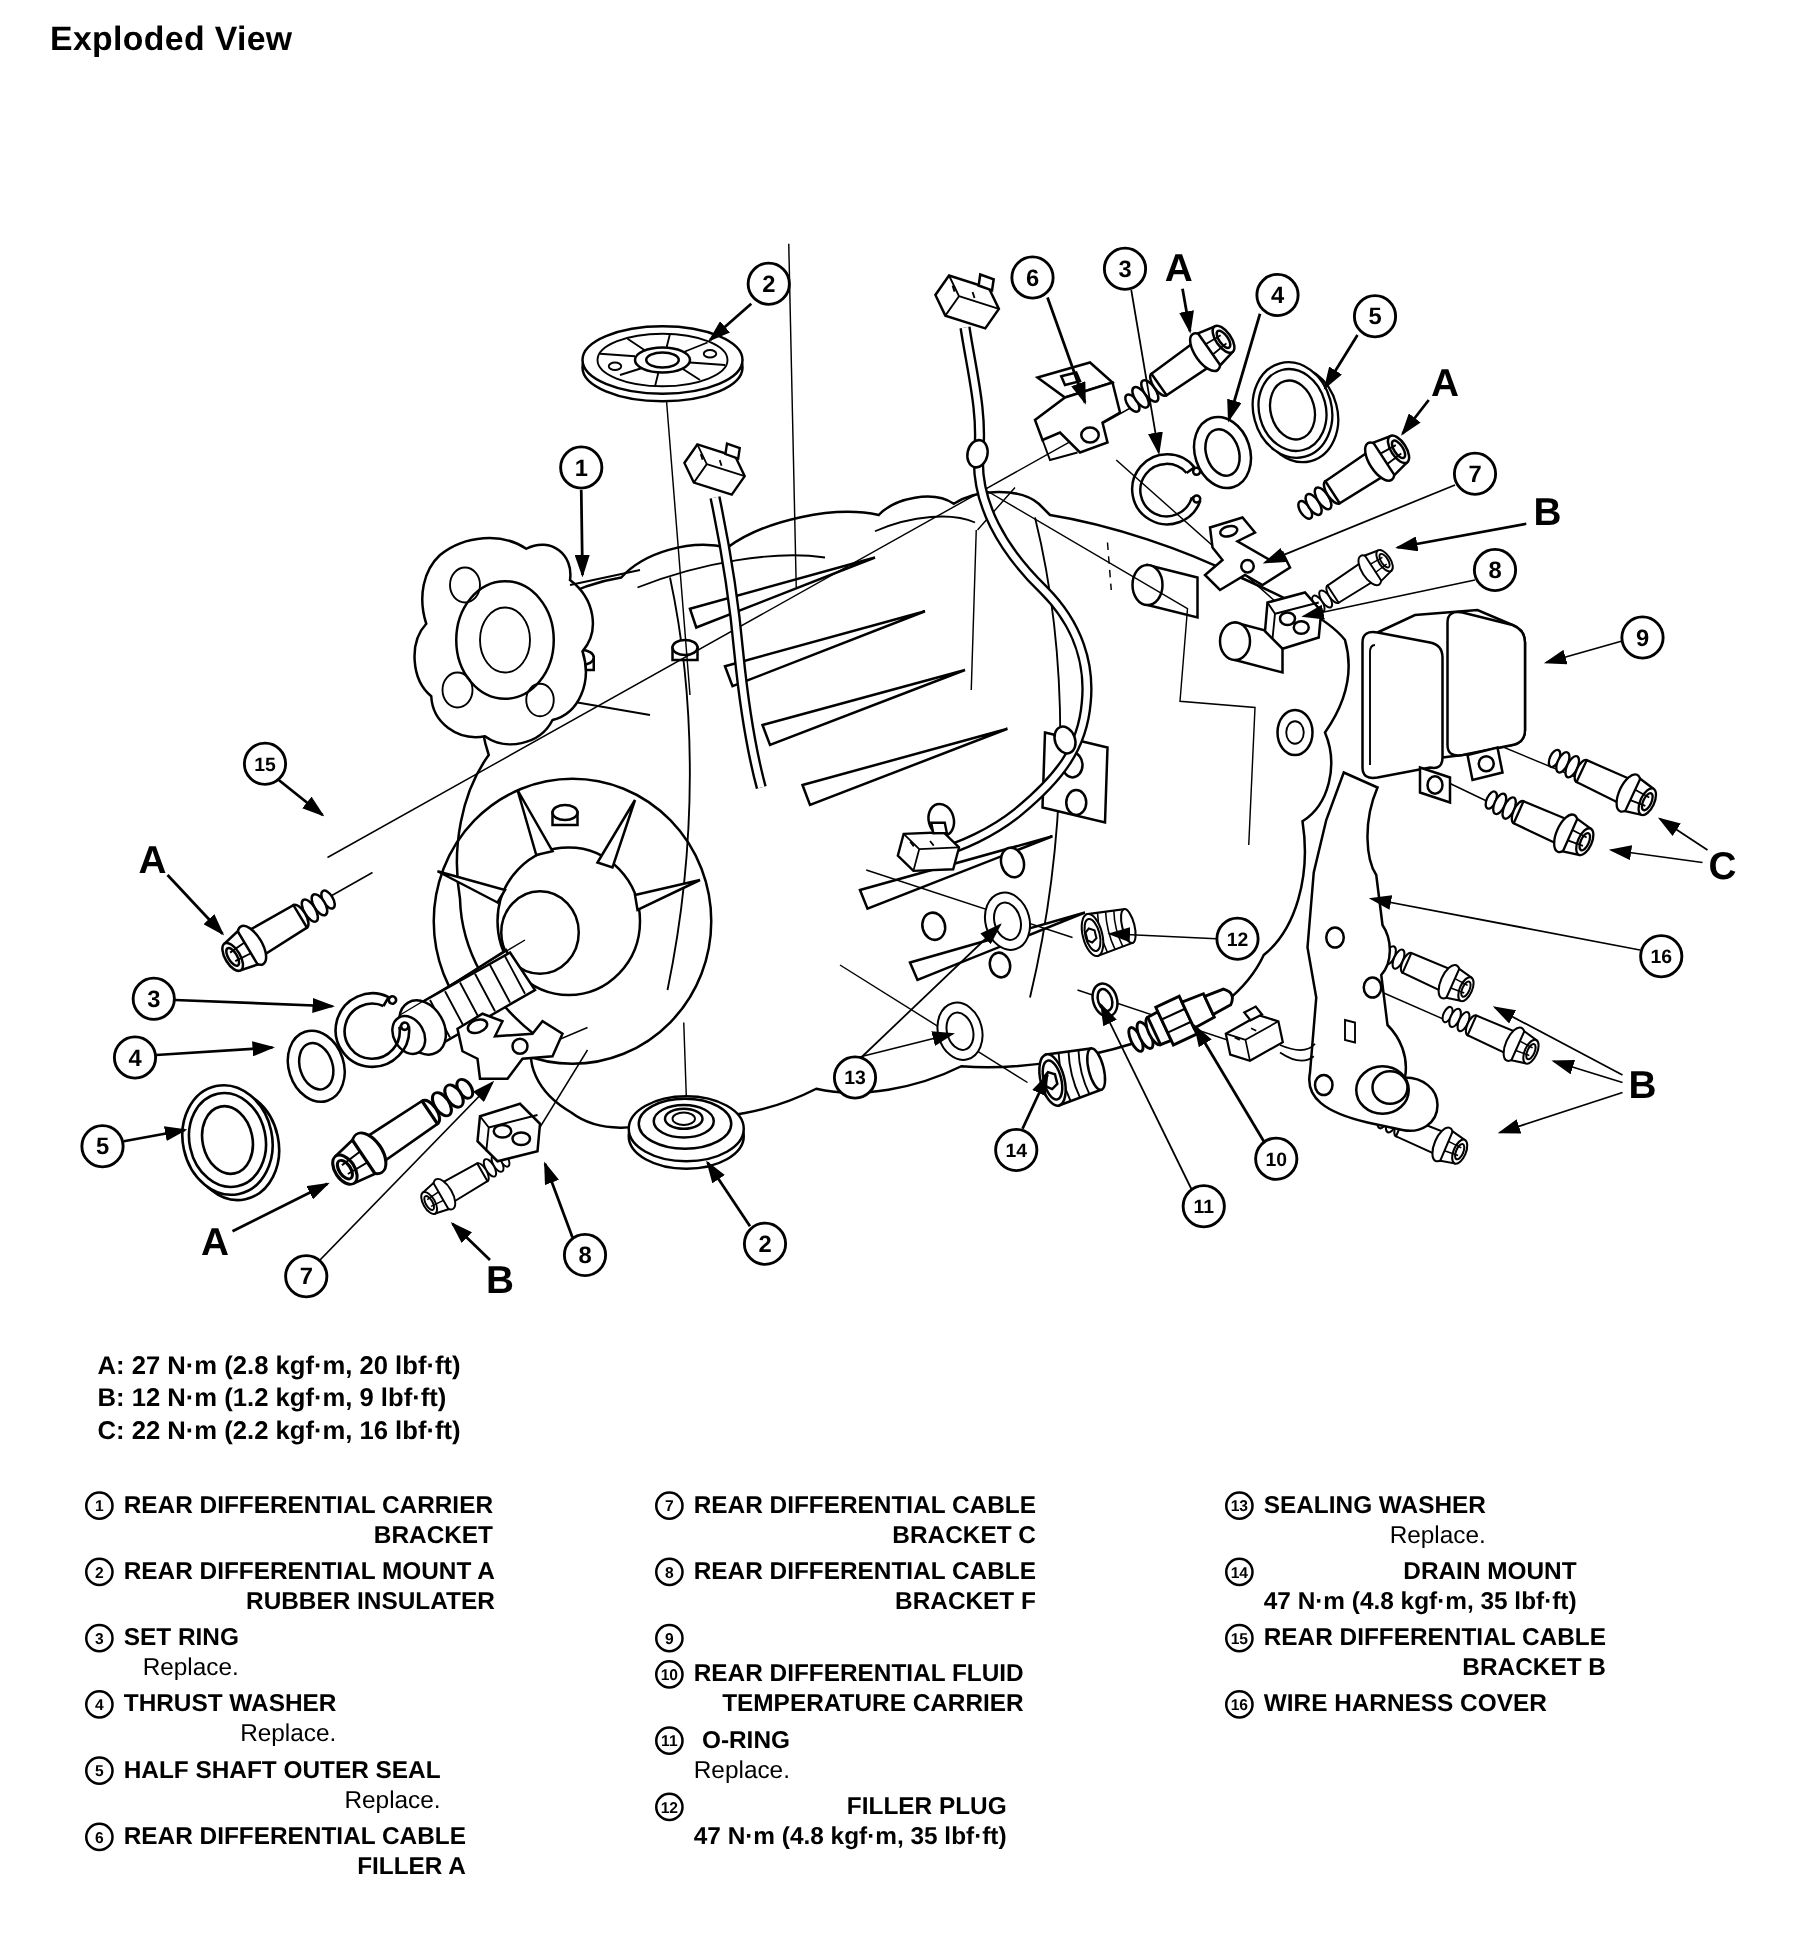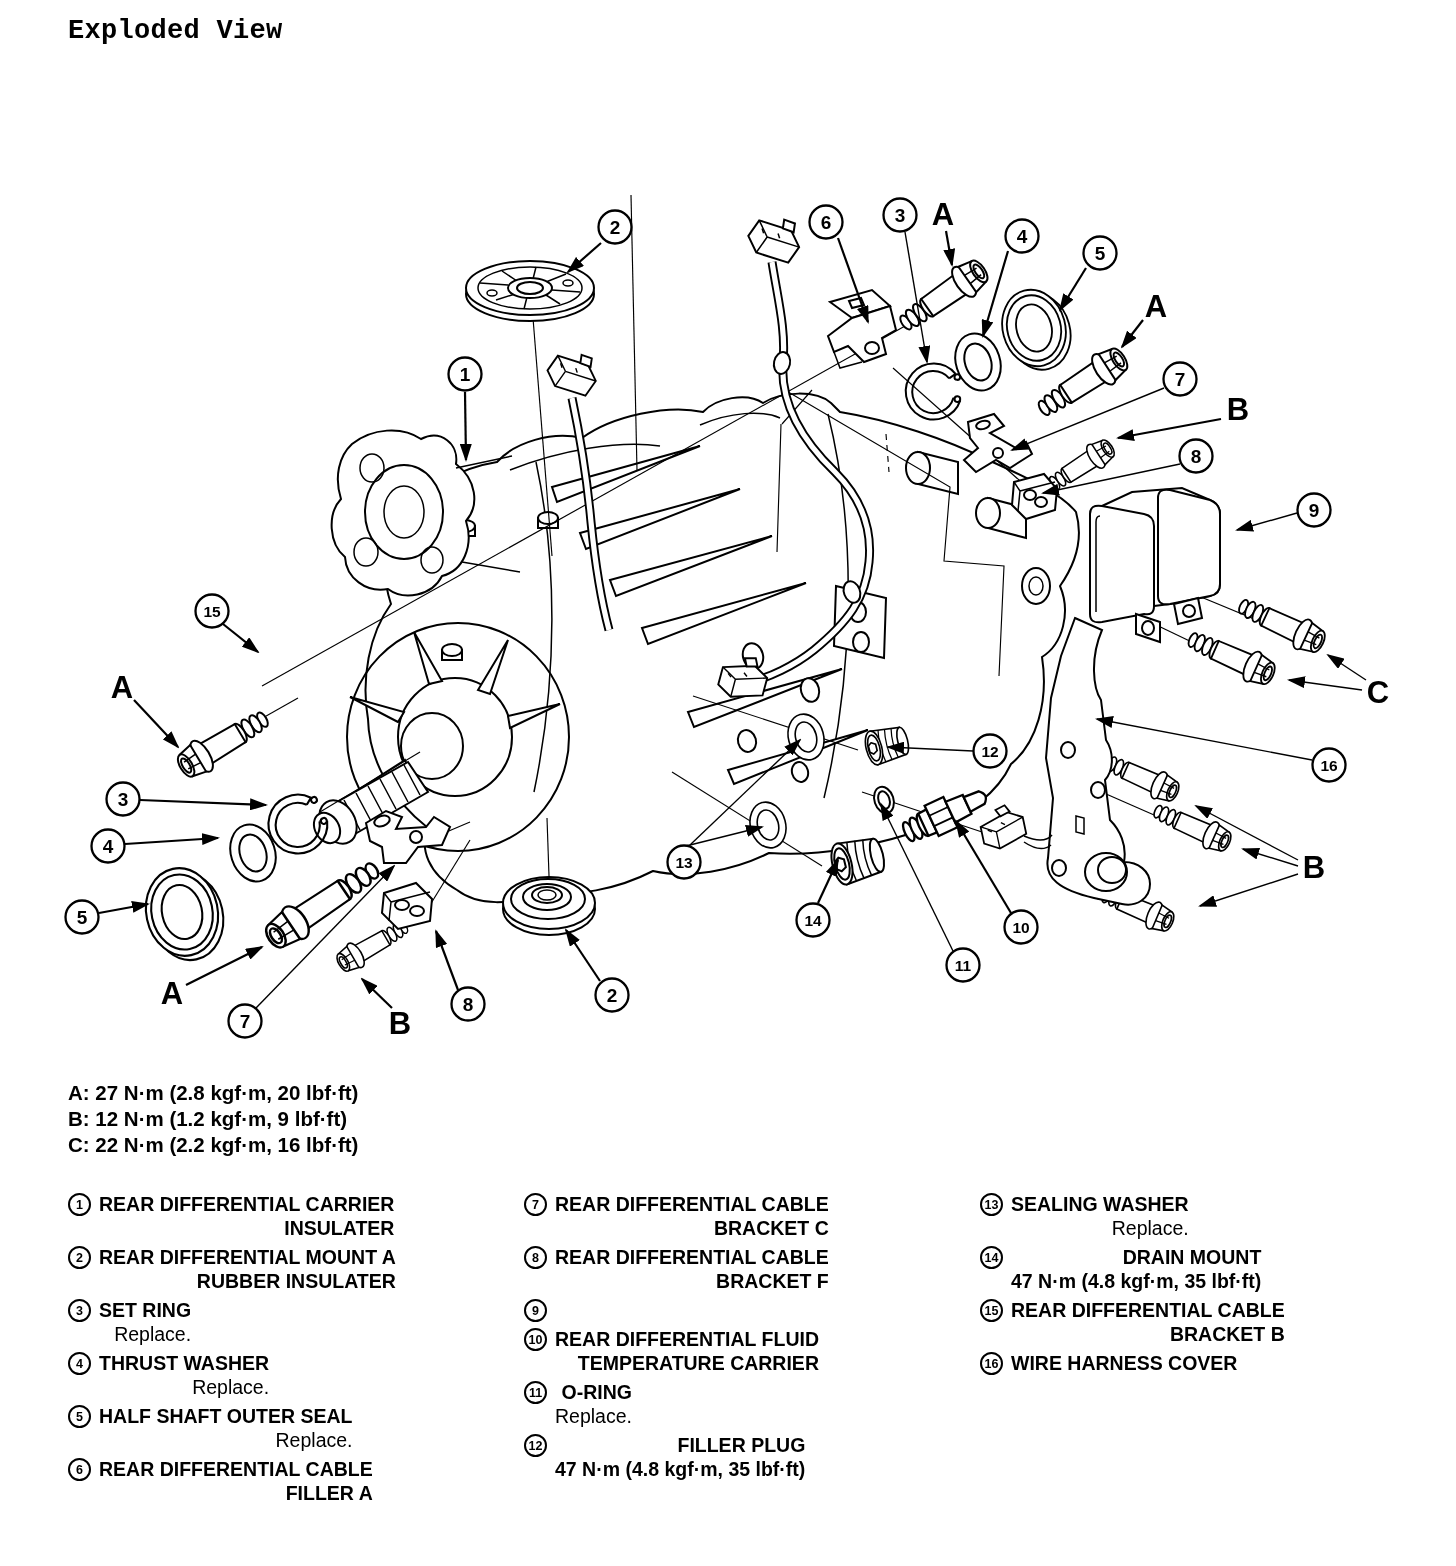--- a/index.html
+++ b/index.html
@@ -1,25 +1,25 @@
 <!DOCTYPE html>
 <html><head>
 <meta charset="utf-8">
 <style>
   html,body{margin:0;padding:0;background:#fff;}
   body{width:1456px;height:1566px;position:relative;font-family:"Liberation Sans",sans-serif;color:#000;overflow:hidden;}
-  .page-title{position:absolute;left:68px;top:16px;font-size:27px;font-weight:bold;letter-spacing:.3px;font-family:Liberation Mono, monospace;}
+  .page-title{position:absolute;left:40px;top:16px;font-size:27px;font-weight:bold;letter-spacing:.3px;}
   svg#diagram{position:absolute;left:0;top:0;}
   .ln{fill:none;stroke:#000;stroke-width:2;}
   .fw{fill:#fff;stroke:#000;stroke-width:2;}
   .t15{stroke-width:1.5;}
   .thin{fill:none;stroke:#000;stroke-width:1.15;}
   .tube{fill:none;stroke:#000;stroke-width:9;}
   .tubein{fill:none;stroke:#fff;stroke-width:5.2;}
-  .torque{position:absolute;left:68px;top:1080px;font-size:20.5px;font-weight:bold;line-height:26px;}
+  .torque{position:absolute;left:78px;top:1080px;font-size:20.5px;font-weight:bold;line-height:26px;}
   .legend{position:absolute;top:1192px;left:0;width:1456px;}
   .col{position:absolute;top:0;width:452px;}
   .col0{left:68px}.col1{left:524px}.col2{left:980px}
   .item{display:flex;margin-bottom:5px;}
   .badge{flex:0 0 auto;width:19px;height:19px;border:2px solid #000;border-radius:50%;font-size:12.5px;font-weight:bold;display:flex;align-items:center;justify-content:center;margin-right:8px;margin-top:1px;}
   .lines{font-size:19.5px;line-height:24px;text-align:right;}
   .lines .b{font-weight:bold;}
   .lines .p{font-weight:normal;}
   .co-circle{fill:#fff;stroke:#000;stroke-width:2.3;}
   .co-num{font-weight:bold;text-anchor:middle;}
@@ -490,21 +490,21 @@
   <div>B: 12 N·m (1.2 kgf·m, 9 lbf·ft)</div>
   <div>C: 22 N·m (2.2 kgf·m, 16 lbf·ft)</div>
 </div>
 
 <div class="legend" id="legend">
     <div class="col col0">
       <div class="item">
         <span class="badge">1</span>
         <div class="lines">
           <div class="b">REAR DIFFERENTIAL CARRIER</div>
-          <div class="b">INSULATER</div>
+          <div class="b">BRACKET</div>
         </div>
       </div>
       <div class="item">
         <span class="badge">2</span>
         <div class="lines">
           <div class="b">REAR DIFFERENTIAL MOUNT A</div>
           <div class="b">RUBBER INSULATER</div>
         </div>
       </div>
       <div class="item">

